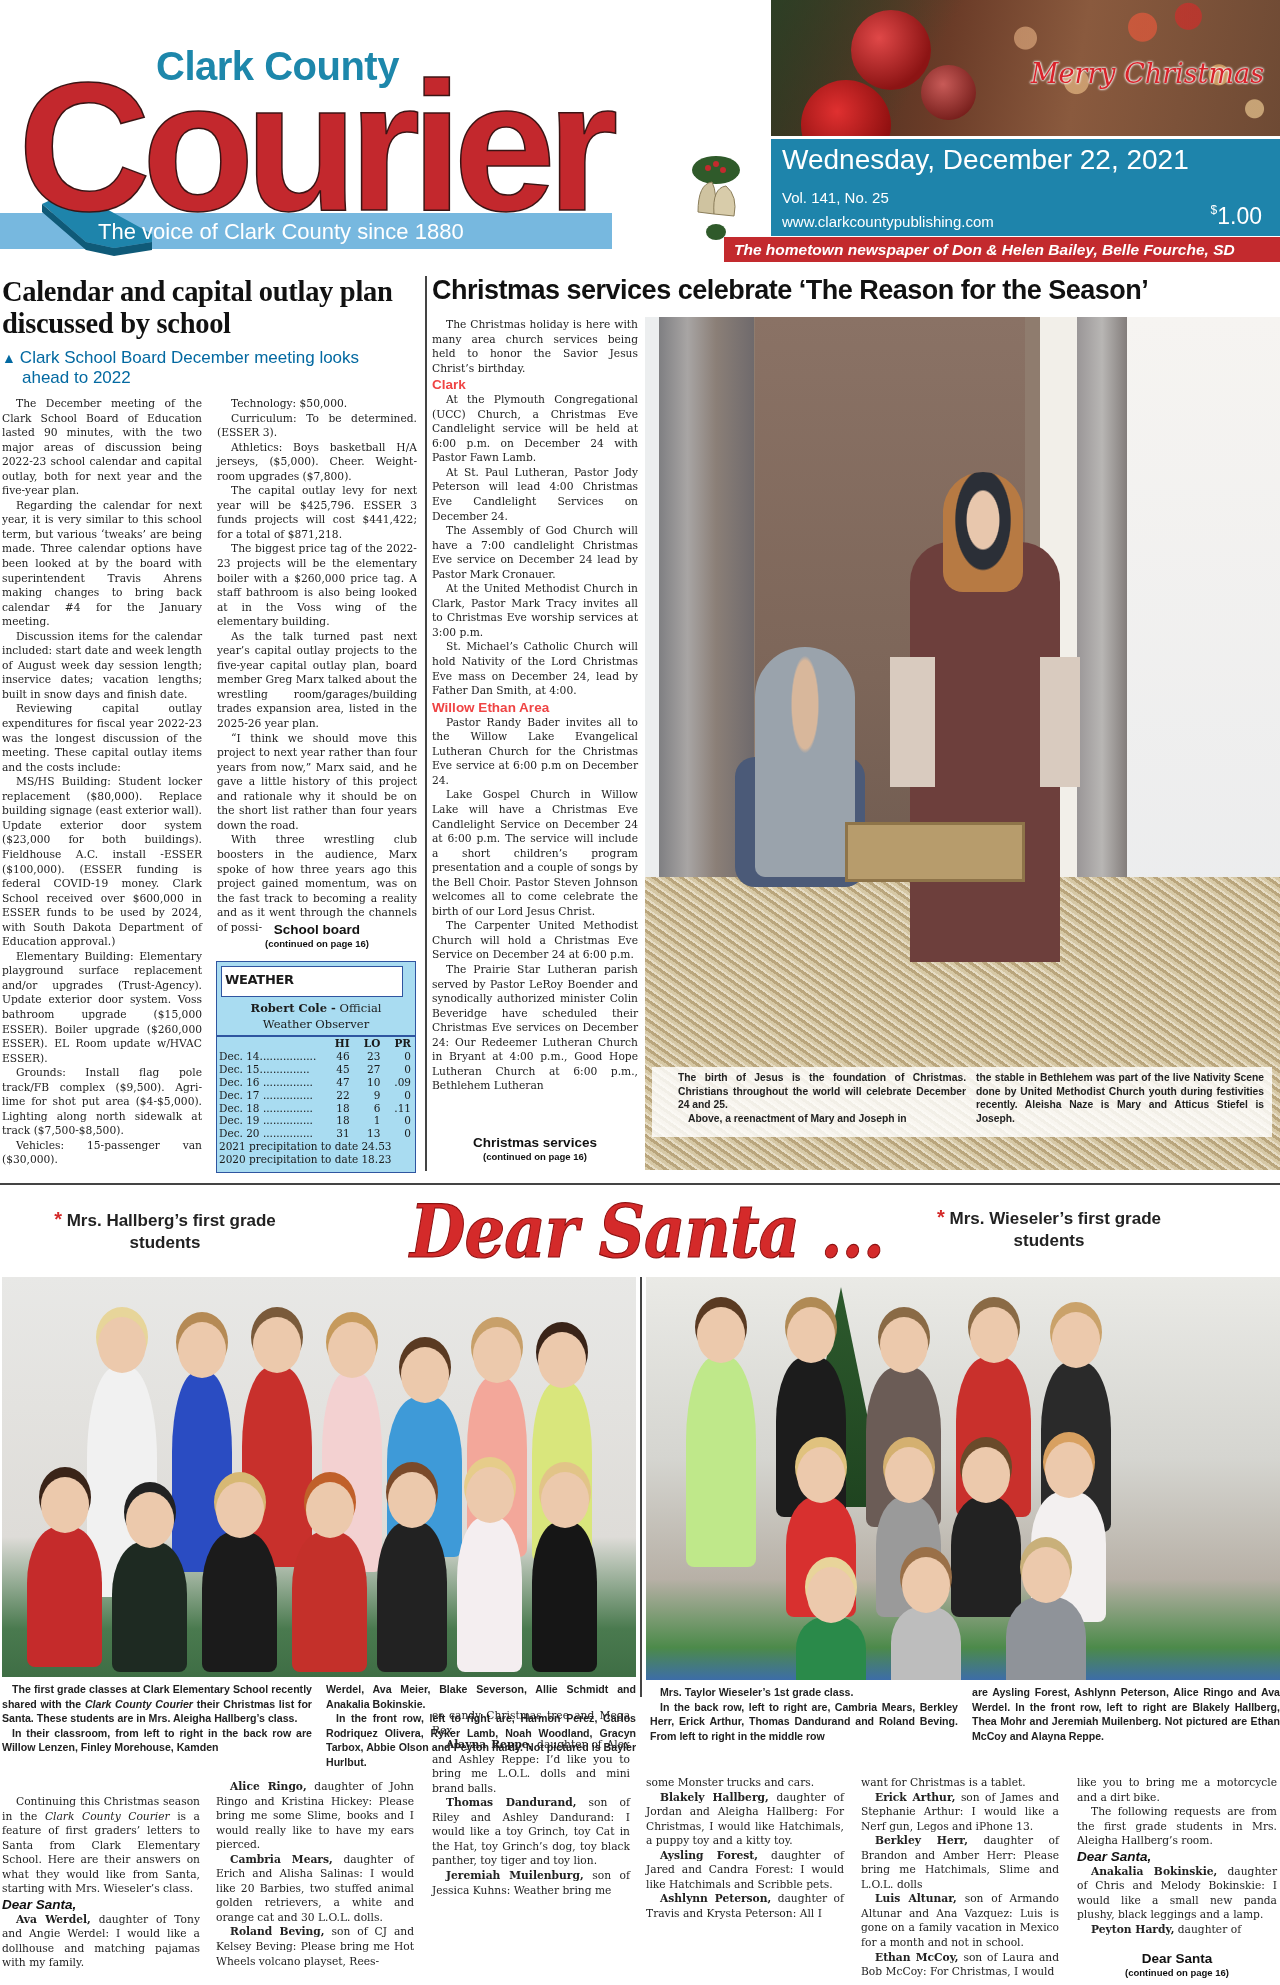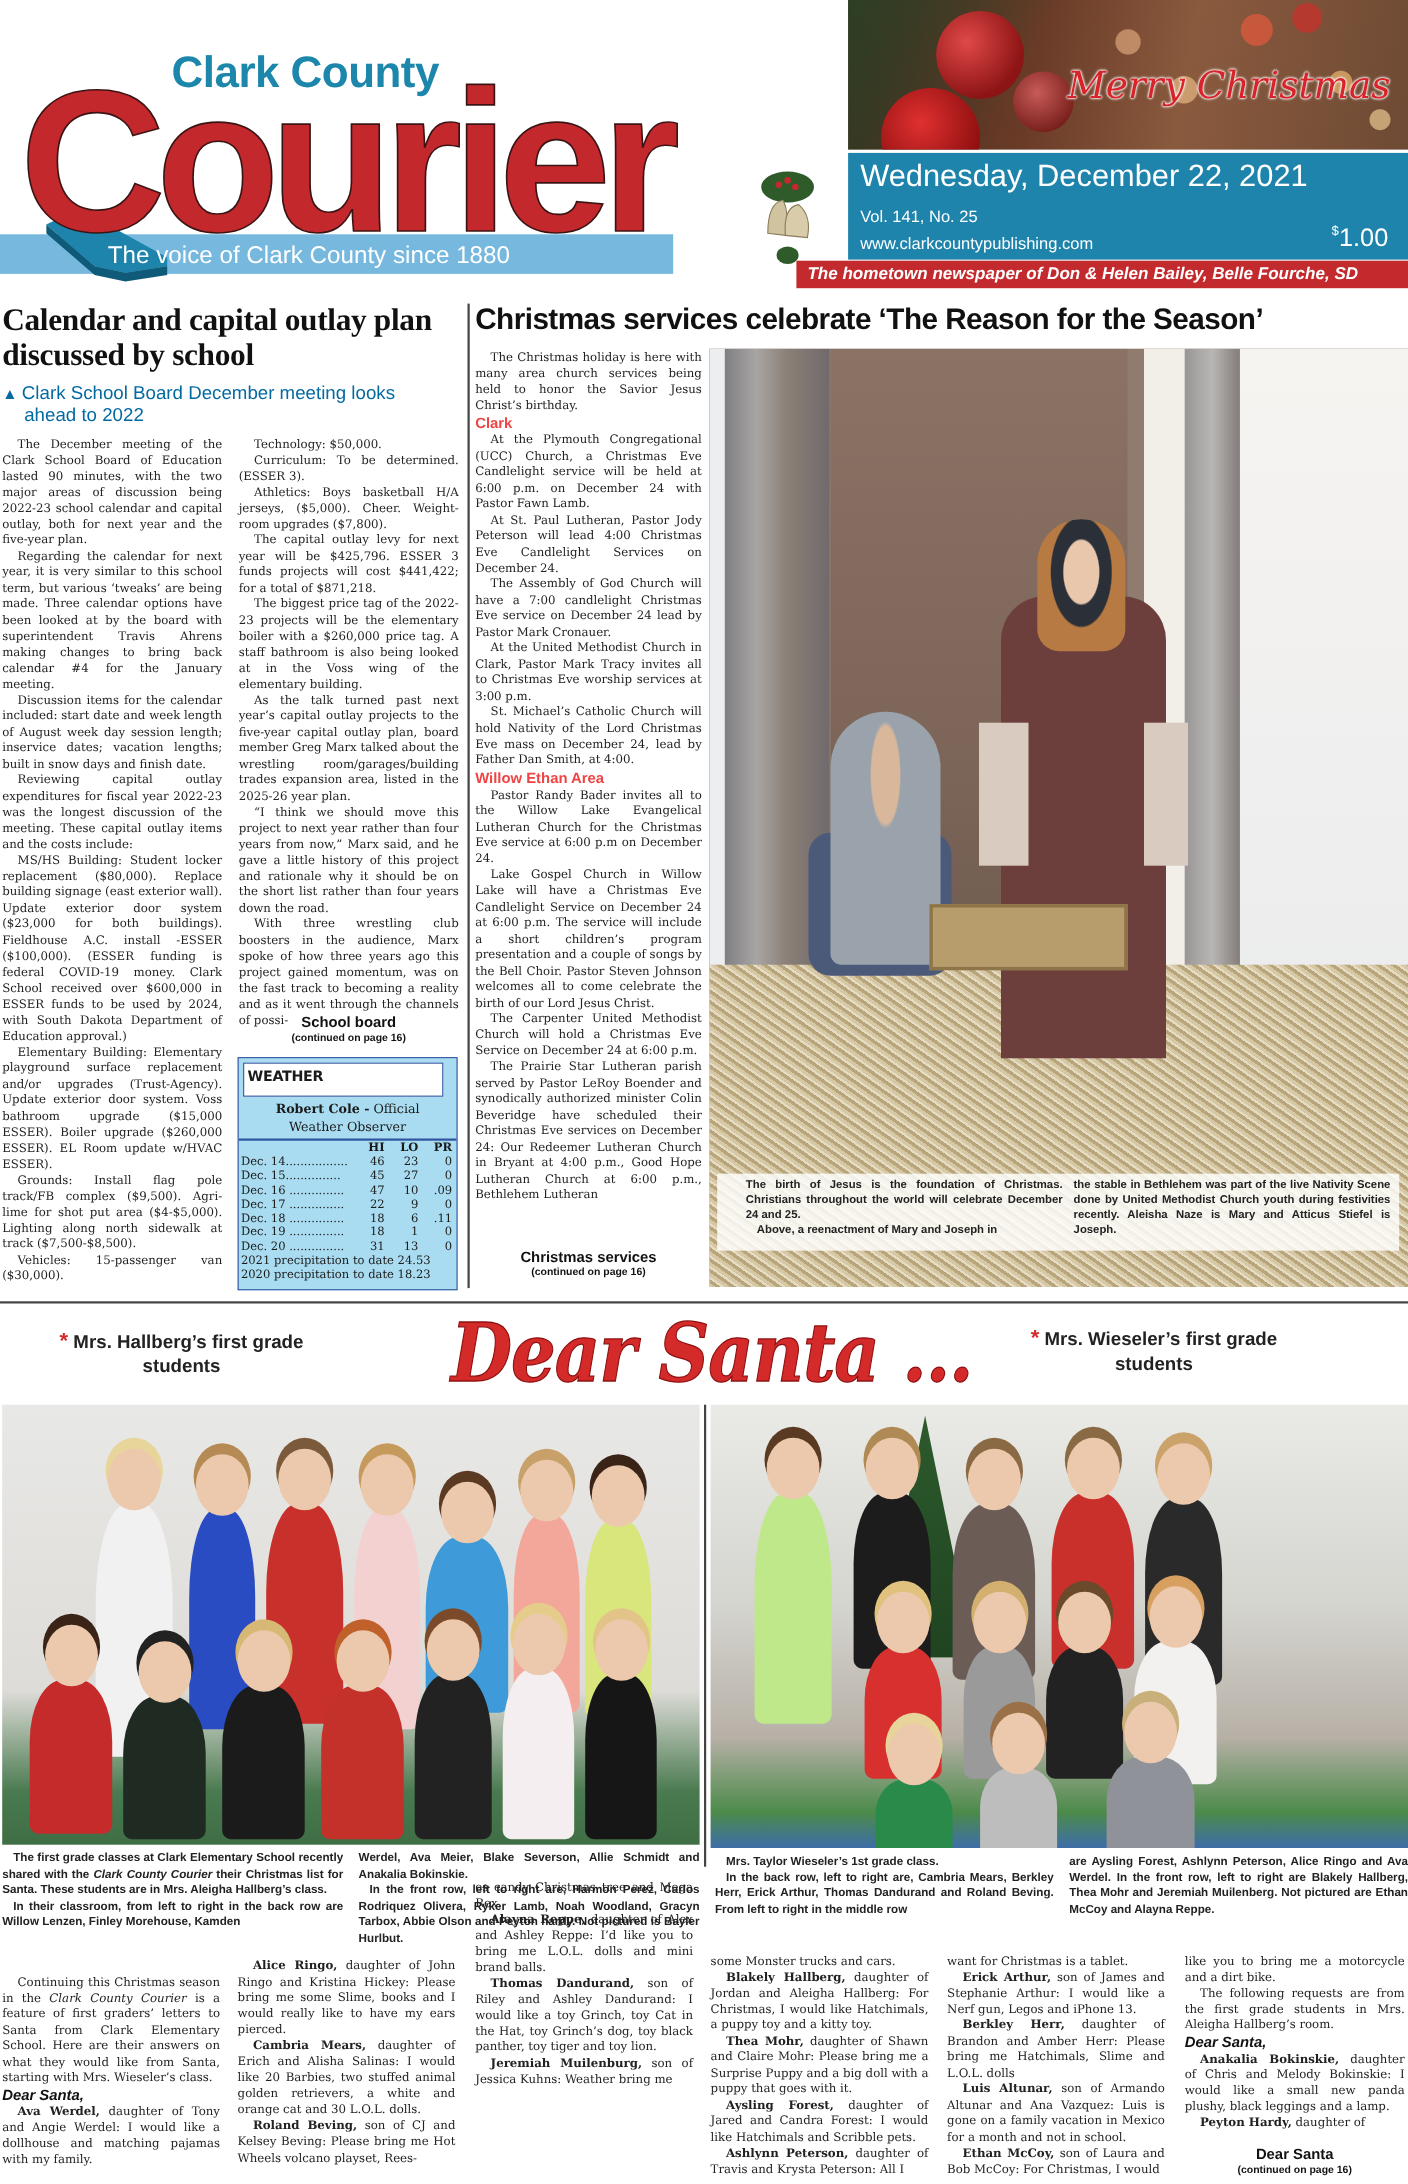--- a/index.html
+++ b/index.html
@@ -22,21 +22,21 @@
       radial-gradient(circle at 60% 60%, rgba(255,210,150,.55) 0 12px, transparent 13px),
       radial-gradient(circle at 82% 12%, rgba(220,40,40,.6) 0 13px, transparent 14px),
       radial-gradient(circle at 95% 80%, rgba(255,220,160,.6) 0 9px, transparent 10px),
       radial-gradient(circle at 50% 28%, rgba(255,200,150,.5) 0 11px, transparent 12px),
       linear-gradient(100deg, #3c2a1c 0%, #6b3c28 35%, #8a5a3e 60%, #6e4a34 100%);
   }
   .ornament1 { left: 80px; top: 10px; width: 80px; height: 80px; border-radius: 50%; background: radial-gradient(circle at 35% 35%, #e04848, #8c1414 70%); }
   .ornament2 { left: 30px; top: 80px; width: 90px; height: 90px; border-radius: 50%; background: radial-gradient(circle at 40% 35%, #e03030, #901010 70%); }
   .ornament3 { left: 150px; top: 65px; width: 55px; height: 55px; border-radius: 50%; background: radial-gradient(circle at 40% 35%, #d86060, #7a1a1a 75%); opacity: .85; }
   .pine { left: 0; top: 0; width: 200px; height: 136px; background: linear-gradient(120deg, rgba(40,70,40,.75) 0%, rgba(40,70,40,.35) 40%, transparent 70%); }
-  .merry { right: 16px; top: 58px; font-family: "DejaVu Serif", serif; font-style: italic; font-size: 34px; color: #d8232a; text-shadow: 0 0 2px #fff, 0 0 2px #fff, 0 0 3px #fff; white-space: nowrap; }
+  .merry { right: 16px; top: 58px; font-family: "DejaVu Serif", serif; font-style: italic; font-size: 27px; color: #d8232a; text-shadow: 0 0 2px #fff, 0 0 2px #fff, 0 0 3px #fff; white-space: nowrap; }
 
   .date-box { left: 771px; top: 139px; width: 509px; height: 97px; background: #1e84ab; color: #ffffff; font-family: "Liberation Sans", sans-serif; }
   .date-line { position: absolute; left: 11px; top: 5px; font-size: 28px; white-space: nowrap; }
   .vol-line { position: absolute; left: 11px; top: 50px; font-size: 15px; }
   .web-line { position: absolute; left: 11px; top: 74px; font-size: 15px; }
   .price { position: absolute; right: 18px; top: 64px; font-size: 23px; }
   .price sup { font-size: 12px; vertical-align: 10px; }
   .home-strip { left: 724px; top: 237px; width: 556px; height: 25px; background: #c32a2e; color: #fff; font-family: "Liberation Sans", sans-serif; font-style: italic; font-weight: bold; font-size: 15.5px; line-height: 25px; padding-left: 10px; white-space: nowrap; }
 
   
@@ -390,21 +390,20 @@
   </div>
   <div class="abs body-col lcol lc3 letter">
     <p style="text-indent:0"><span>es candy Christmas tree and Mega Rex.</span></p>
     <p><b>Alayna Reppe,</b><span> daughter of Alex and Ashley Reppe:  I’d like you to bring me L.O.L. dolls and mini brand balls.</span></p>
     <p><b>Thomas Dandurand,</b><span> son of Riley and Ashley Dandurand: I would like a toy Grinch, toy Cat in the Hat, toy Grinch’s dog, toy black panther, toy tiger and toy lion.</span></p>
     <p><b>Jeremiah Muilenburg,</b><span> son of Jessica Kuhns: Weather bring me</span></p>
   </div>
   <div class="abs body-col lcol lc4 letter">
     <p style="text-indent:0"><span>some Monster trucks and cars.</span></p>
     <p><b>Blakely Hallberg,</b><span> daughter of Jordan and Aleigha Hallberg: For Christmas, I would like Hatchimals, a puppy toy and a kitty toy.</span></p>
-    <p><b>Thea Mohr,</b><span> daughter of Shawn and Claire Mohr: Please bring me a Surprise Puppy and a big doll with a puppy that goes with it.</span></p>
     <p><b>Aysling Forest,</b><span> daughter of Jared and Candra Forest:  I would like Hatchimals and Scribble pets.</span></p>
     <p><b>Ashlynn Peterson,</b><span> daughter of Travis and Krysta Peterson: All I</span></p>
   </div>
   <div class="abs body-col lcol lc5 letter">
     <p style="text-indent:0"><span>want for Christmas is a tablet.</span></p>
     <p><b>Erick Arthur,</b><span> son of James and Stephanie Arthur: I would like a Nerf gun, Legos and iPhone 13.</span></p>
     <p><b>Berkley Herr,</b><span> daughter of Brandon and Amber Herr: Please bring me Hatchimals, Slime and L.O.L. dolls</span></p>
     <p><b>Luis Altunar,</b><span> son of Armando Altunar and Ana Vazquez: Luis is gone on a family vacation in Mexico for a month and not in school.</span></p>
     <p><b>Ethan McCoy,</b><span> son of Laura and Bob McCoy: For Christmas, I would</span></p>
   </div>

